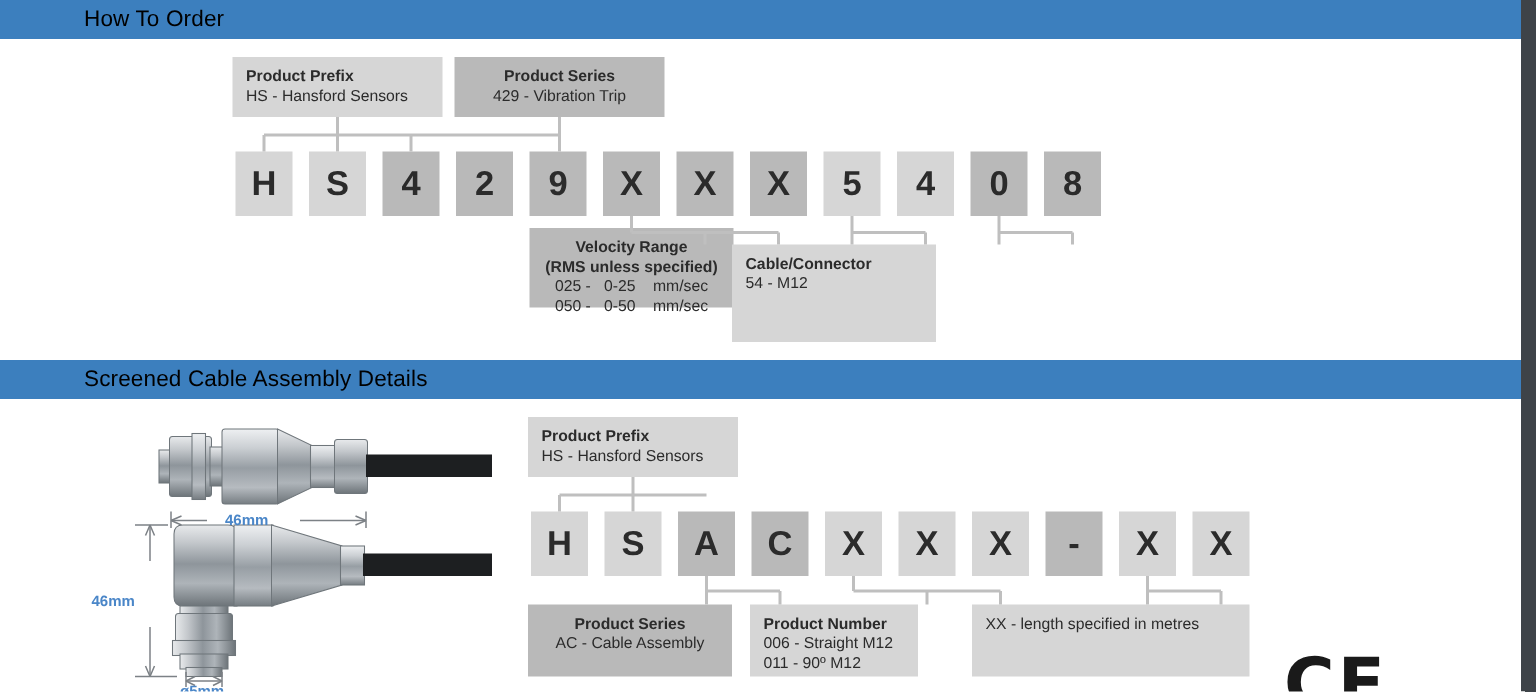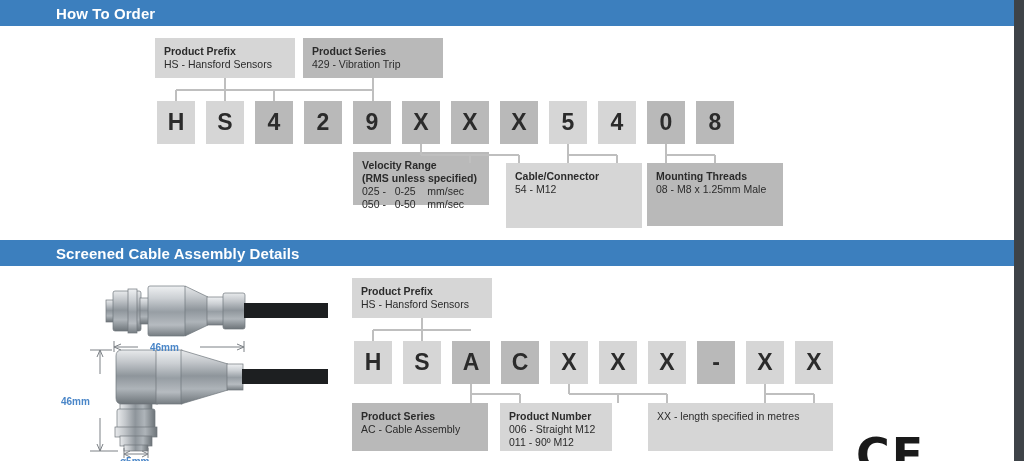--- a/index.html
+++ b/index.html
@@ -10,30 +10,30 @@
   }
   .page{position:absolute;left:0;top:0;width:1024px;height:461px;background:#fff;}
 
   
   .edge-strip{position:absolute;right:0;top:0;width:10px;height:461px;background:#3e4348;}
 
   
   .bar{position:absolute;left:0;width:1014px;height:26px;background:#3c7fbe;}
   .bar .bar-title{
     position:absolute;left:56px;top:50%;transform:translateY(-50%);
-    color:#ffffff;font-size:15px;font-weight:700;letter-spacing:.1px;white-space:nowrap;
+    color:#000000;font-size:15px;font-weight:400;letter-spacing:.1px;white-space:nowrap;
   }
   #bar1{top:0;}
   #bar2{top:240px;}
 
   
   .dbox{position:absolute;box-sizing:border-box;padding:7px 9px 18px 9px;}
   .dbox .dtitle{font-size:10.5px;font-weight:bold;color:#2b2b2b;line-height:13px;white-space:nowrap;}
   .dbox .dline{font-size:10.5px;font-weight:normal;color:#2b2b2b;line-height:13px;white-space:pre;}
-  .bg-dark{background:#b9b9b9;}
+  .bg-dark{background:#b9b9b9;text-align:center;}
   .bg-light{background:#d6d6d6;}
 
   
   .cbox{position:absolute;box-sizing:border-box;display:flex;align-items:center;justify-content:center;}
   .cbox span{font-size:23px;font-weight:bold;color:#2b2b2b;line-height:1;}
 
   
   .connectors{position:absolute;left:0;top:0;width:1024px;height:461px;pointer-events:none;}
 
   
@@ -100,29 +100,25 @@
       <span>8</span>
     </div>
 
   <div class="dbox bg-dark" style="left:353px;top:152px;width:136px;height:53px;">
     <div class="dtitle">Velocity Range</div>
     <div class="dtitle">(RMS unless specified)</div>
     <div class="dline">025 -   0-25    mm/sec</div>
     <div class="dline">050 -   0-50    mm/sec</div>
   </div>
 
-  <div class="dbox bg-light" style="left:506px;top:163px;width:136px;height:65px;">
+  <div class="dbox bg-light" style="left:488px;top:163px;width:136px;height:65px;">
     <div class="dtitle">Cable/Connector</div>
     <div class="dline">54 - M12</div>
   </div>
 
-  <div class="dbox bg-dark" style="left:647px;top:163px;width:136px;height:63px;">
-    <div class="dtitle">Mounting Threads</div>
-    <div class="dline">08 - M8 x 1.25mm Male</div>
-  </div>
 
   <div class="bar" id="bar2">
     <div class="bar-title">Screened Cable Assembly Details</div>
   </div>
 
   <div class="dbox bg-light" style="left:352px;top:278px;width:140px;height:40px;">
     <div class="dtitle">Product Prefix</div>
     <div class="dline">HS - Hansford Sensors</div>
   </div>
 

